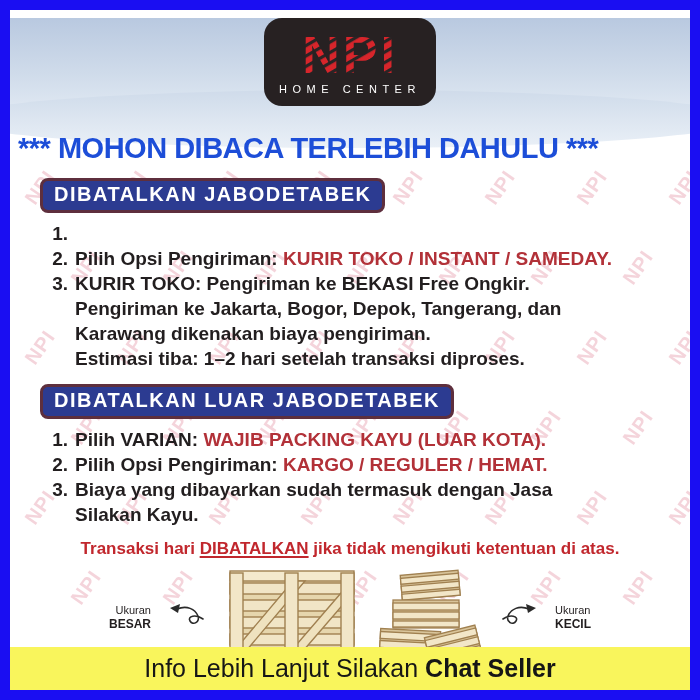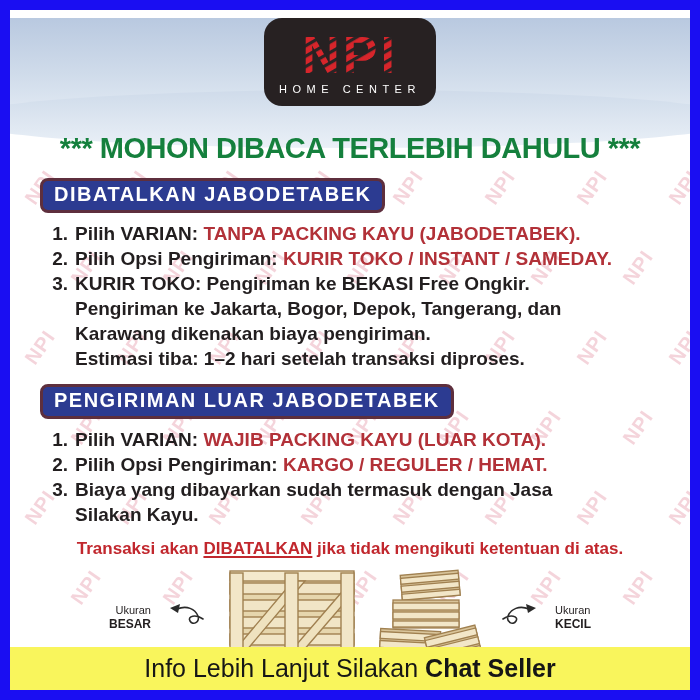--- a/index.html
+++ b/index.html
@@ -16,21 +16,21 @@
   
   .hero{position:relative;height:100px;background:linear-gradient(180deg,#b9c9e0 0%,#cfdbea 55%,#e3ebf4 100%);z-index:2;}
   .hero-curve{position:absolute;top:72px;left:-8%;width:116%;height:58px;border-radius:50%;
     background:linear-gradient(180deg,#cfdbea,#eaf0f7);z-index:2;}
   .logo{position:relative;z-index:3;width:172px;height:88px;margin:8px auto 0;background:#272122;
     border-radius:18px;display:flex;flex-direction:column;align-items:center;justify-content:center;}
   .logo svg{display:block;}
 
   .inner{position:relative;z-index:4;}
 
-  .title{margin:14px 8px 0;text-align:center;font-size:29px;font-weight:700;color:#15803d;
+  .title{margin:14px 8px 0;font-size:29px;font-weight:700;color:#1d4ed8;
     letter-spacing:-0.5px;white-space:nowrap;}
 
   .badge{display:inline-block;margin:13px 0 6px 30px;background:#2c3b91;border:3px solid #5e2f3d;
     border-radius:8px;color:#ffffff;font-weight:700;font-size:20px;letter-spacing:1.5px;
     padding:2px 11px 4px;}
 
   .list{margin:2px 0 0 36px;font-size:19px;line-height:25px;font-weight:700;color:#221e1f;}
   .li{display:flex;}
   .num{flex:none;width:22px;text-align:right;margin-right:7px;}
   .hl{color:#b23138;}
@@ -139,58 +139,57 @@
     </div>
 
     <div class="inner">
       <div class="title">*** MOHON DIBACA TERLEBIH DAHULU ***</div>
 
       
       <div class="badge">DIBATALKAN JABODETABEK</div>
       <div class="list">
         <div class="li">
           <span class="num">1.</span>
-          <span class="txt"><span>Pilih VARIAN: </span><span class="hl">TANPA PACKING KAYU (JABODETABEK).</span></span>
         </div>
         <div class="li">
           <span class="num">2.</span>
           <span class="txt"><span>Pilih Opsi Pengiriman: </span><span class="hl">KURIR TOKO / INSTANT / SAMEDAY.</span></span>
         </div>
         <div class="li">
           <span class="num">3.</span>
           <span class="txt">
             <div>KURIR TOKO: Pengiriman ke BEKASI Free Ongkir.</div>
             <div>Pengiriman ke Jakarta, Bogor, Depok, Tangerang, dan</div>
             <div>Karawang dikenakan biaya pengiriman.</div>
             <div>Estimasi tiba: 1–2 hari setelah transaksi diproses.</div>
           </span>
         </div>
       </div>
 
       
-      <div class="badge">PENGIRIMAN LUAR JABODETABEK</div>
+      <div class="badge">DIBATALKAN LUAR JABODETABEK</div>
       <div class="list">
         <div class="li">
           <span class="num">1.</span>
           <span class="txt"><span>Pilih VARIAN: </span><span class="hl">WAJIB PACKING KAYU (LUAR KOTA).</span></span>
         </div>
         <div class="li">
           <span class="num">2.</span>
           <span class="txt"><span>Pilih Opsi Pengiriman: </span><span class="hl">KARGO / REGULER / HEMAT.</span></span>
         </div>
         <div class="li">
           <span class="num">3.</span>
           <span class="txt">
             <div>Biaya yang dibayarkan sudah termasuk dengan Jasa</div>
             <div>Silakan Kayu.</div>
           </span>
         </div>
       </div>
 
-      <div class="warning"><span>Transaksi akan </span><span class="emph">DIBATALKAN</span><span> jika tidak mengikuti ketentuan di atas.</span></div>
+      <div class="warning"><span>Transaksi hari </span><span class="emph">DIBATALKAN</span><span> jika tidak mengikuti ketentuan di atas.</span></div>
 
       <div class="figure">
         <div class="crate-label left">
           <div>Ukuran</div>
           <div class="big">BESAR</div>
         </div>
         <div class="arrow">
           <svg width="42" height="34" viewBox="0 0 42 34">
             <path d="M10,9 C20,5 28,9 31,16 C33,22 26,26 23,21 C20,16 29,14 36,19" stroke="#2a2a2a" stroke-width="1.6" fill="none" stroke-linecap="round"></path>
             <polygon points="3,8 13,4 11,13" fill="#2a2a2a"></polygon>

